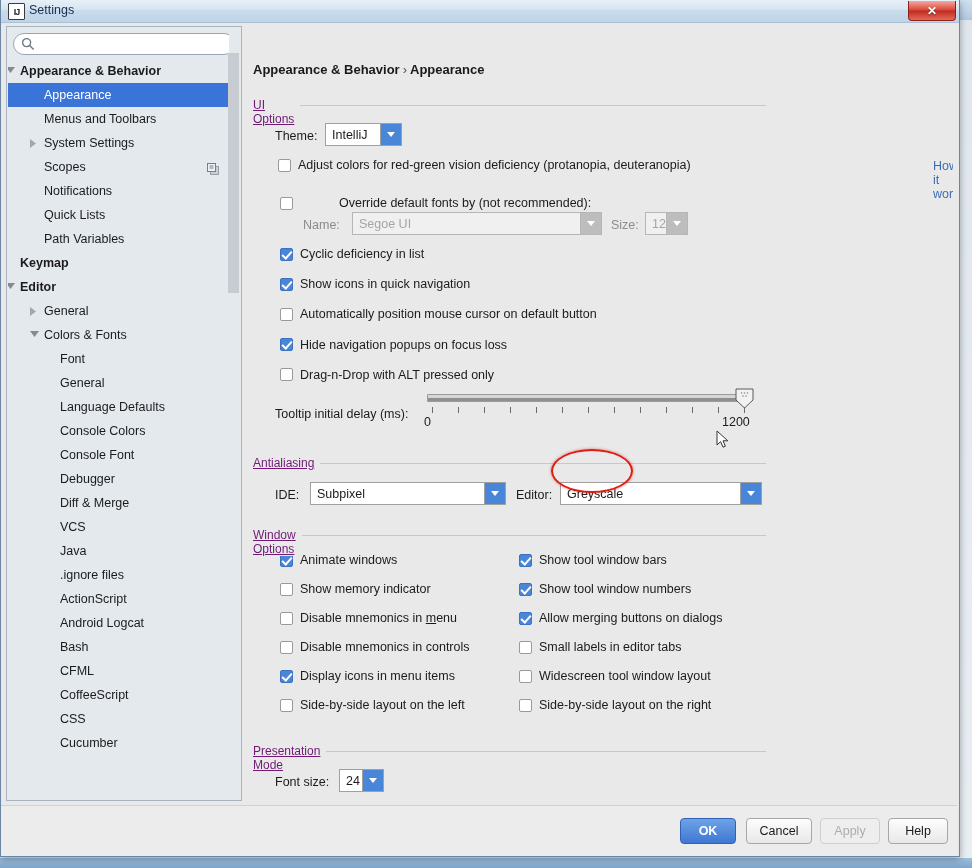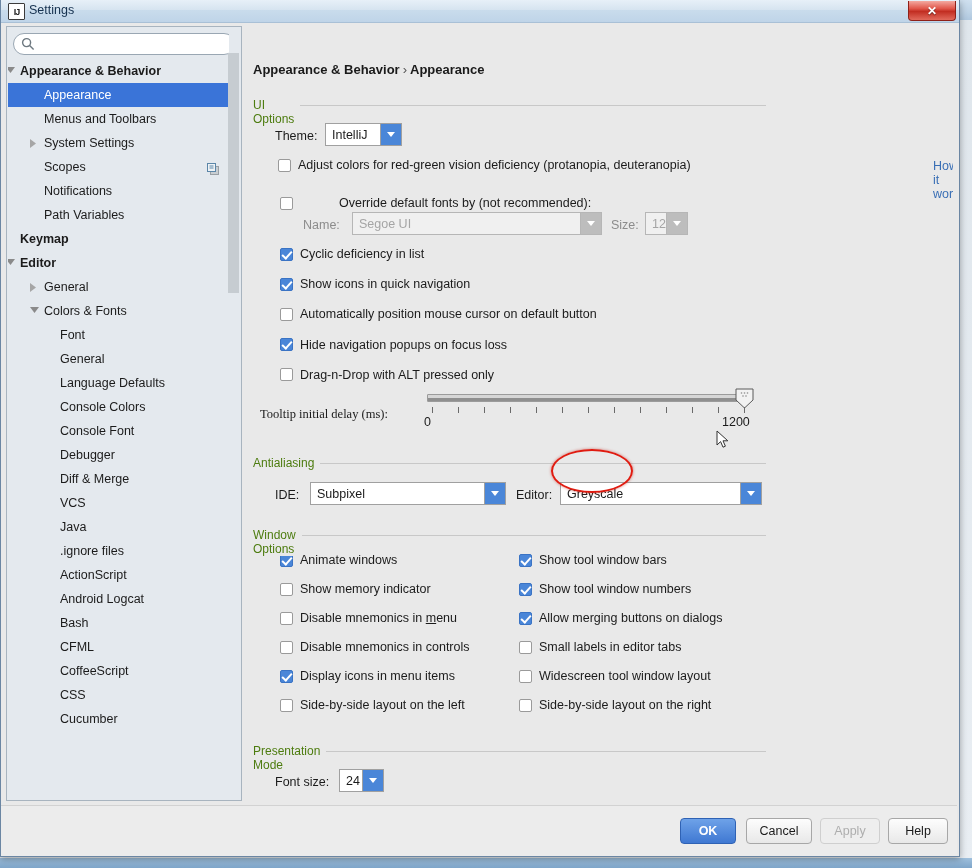--- a/index.html
+++ b/index.html
@@ -63,21 +63,21 @@
   .proj-icon{position:absolute;right:14px;top:5px;width:13px;height:13px;}
   .sb-track{position:absolute;right:1px;top:0;width:11px;height:772px;background:#e4e9ee;}
   .sb-thumb{position:absolute;right:1px;top:26px;width:11px;height:240px;background:#c6ccd1;}
 
   
   .content{position:absolute;left:246px;top:4px;width:706px;height:775px;overflow:hidden;background:#e9e9e9;}
   .breadcrumb{position:absolute;left:6px;top:36px;font-weight:bold;font-size:13px;color:#1a1a1a;}
   .bc-sep{color:#555;font-weight:normal;padding:0 3px;}
 
   .group{position:absolute;left:6px;}
-  .group-title{position:absolute;left:0;top:0;font-size:12px;color:#4d7c0f;background:#e9e9e9;padding-right:6px;z-index:2;}
+  .group-title{position:absolute;left:0;top:0;font-size:12px;color:#701a75;background:#e9e9e9;padding-right:6px;z-index:2;text-decoration:underline;}
   .group-line{position:absolute;left:0;top:7px;width:513px;height:1px;background:#c8c8c8;}
 
   .lbl-static{position:absolute;font-size:12.5px;color:#1b1b1b;}
   .lbl-dim{position:absolute;font-size:12.5px;color:#8c8c8c;}
 
   
   .combo{position:absolute;height:23px;box-sizing:border-box;border:1px solid #a0a0a0;background:#fff;display:flex;align-items:center;cursor:pointer;}
   .combo .ctext{flex:1;padding-left:6px;font-size:12.5px;color:#1b1b1b;white-space:nowrap;overflow:hidden;}
   .combo .carrow{width:21px;height:100%;background:#4a86d8;display:flex;align-items:center;justify-content:center;border-left:1px solid #a0a0a0;box-sizing:border-box;}
   .combo.disabled{border-color:#b6b6b6;background:#f0f0f0;}
@@ -184,20 +184,23 @@
                   <rect x="3.5" y="3.5" width="8" height="8" fill="#c9ced2" stroke="#9aa0a5"></rect>
                   <rect x="0.5" y="0.5" width="8" height="8" fill="#eef2f5" stroke="#5b86a8"></rect>
                   <line x1="2.5" y1="3" x2="6.5" y2="3" stroke="#5b86a8"></line>
                   <line x1="2.5" y1="5" x2="6.5" y2="5" stroke="#5b86a8"></line>
                 </svg></span>
             </div>
             <div class="trow">
               <span class="lbl" style="left:36px">Notifications</span>
             </div>
             <div class="trow">
+              <span class="lbl" style="left:36px">Quick Lists</span>
+            </div>
+            <div class="trow">
               <span class="lbl" style="left:36px">Path Variables</span>
             </div>
             <div class="trow bold">
               <span class="lbl" style="left:12px">Keymap</span>
             </div>
             <div class="trow bold">
               <span class="arrow" style="left:-2px">
                 <svg width="9" height="7" viewBox="0 0 9 7">
                   <path d="M0,0 L9,0 L4.5,6 Z" fill="#8a8a8a"></path>
                 </svg>
@@ -338,21 +341,21 @@
             <div class="cb on" style="left: 33px; top: 311.6px;">
               <span class="box"></span>
               <span class="cbl">Hide navigation popups on focus loss</span>
             </div>
             <div class="cb" style="left: 33px; top: 341.8px;">
               <span class="box"></span>
               <span class="cbl">Drag-n-Drop with ALT pressed only</span>
             </div>
           </div>
 
-        <div class="lbl-static" style="left:13px;top:381px;font-family:Liberation Serif, serif;">Tooltip initial delay (ms):</div>
+        <div class="lbl-static" style="left:28px;top:381px;">Tooltip initial delay (ms):</div>
         <div class="slider" style="left:180px;top:362px;width:330px;height:50px;">
           <div class="sl-track"></div>
           <div class="sl-thumb">
             <svg width="19" height="21" viewBox="0 0 19 21">
               <path d="M1,1 H18 V12 L9.5,20 L1,12 Z" fill="#f2f2f2" stroke="#5a5a5a" stroke-width="1"></path>
               <g fill="#8a8a8a">
                 <circle cx="6.5" cy="5" r="0.8"></circle>
                   <circle cx="9.5" cy="5" r="0.8"></circle>
                   <circle cx="12.5" cy="5" r="0.8"></circle>
                 <circle cx="8" cy="8" r="0.8"></circle>

